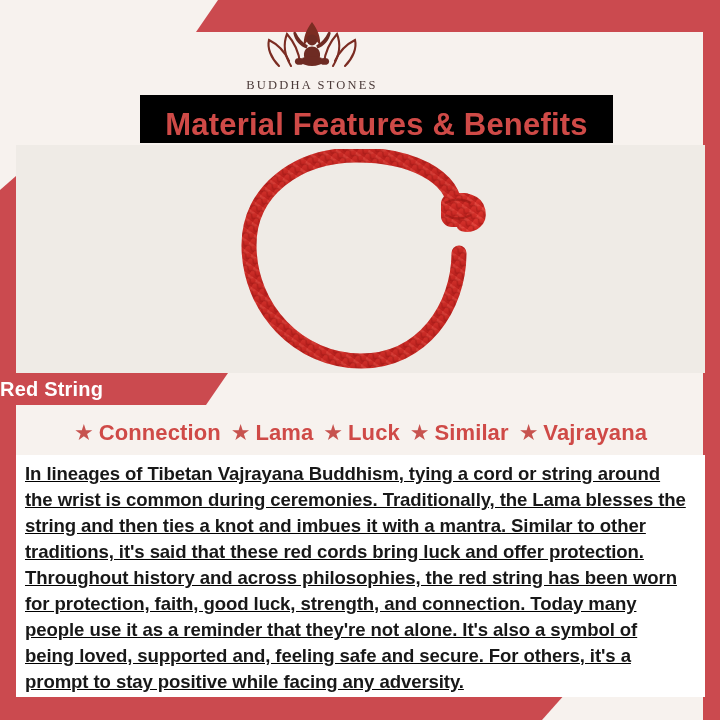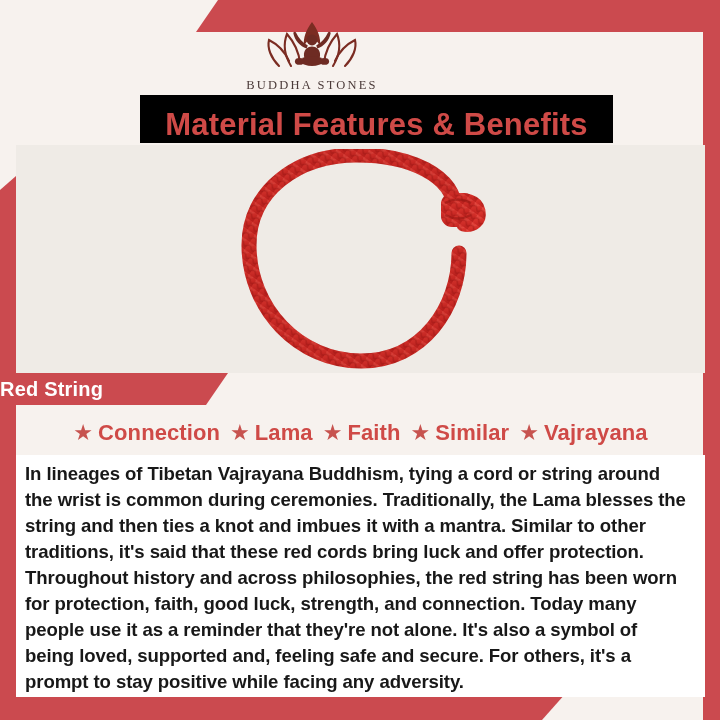--- a/index.html
+++ b/index.html
@@ -176,20 +176,21 @@
   
   .body-panel {
     position: absolute;
     left: 16px;
     top: 455px;
     width: 689px;
     height: 242px;
     background: #ffffff;
     box-sizing: border-box;
     padding: 6px 16px 0 9px;
+    text-decoration: underline;
   }
   .body-text {
     margin: 0;
     font-size: 18.6px;
     line-height: 26px;
     color: #181818;
     font-weight: bold;
     letter-spacing: -0.1px;
     text-align: left;
   }
@@ -285,21 +286,21 @@
     <span class="feature">
       <span class="star-icon">★</span>
       <span class="feature-label">Connection</span>
     </span>
     <span class="feature">
       <span class="star-icon">★</span>
       <span class="feature-label">Lama</span>
     </span>
     <span class="feature">
       <span class="star-icon">★</span>
-      <span class="feature-label">Faith</span>
+      <span class="feature-label">Luck</span>
     </span>
     <span class="feature">
       <span class="star-icon">★</span>
       <span class="feature-label">Similar</span>
     </span>
     <span class="feature">
       <span class="star-icon">★</span>
       <span class="feature-label">Vajrayana</span>
     </span>
   </div>

